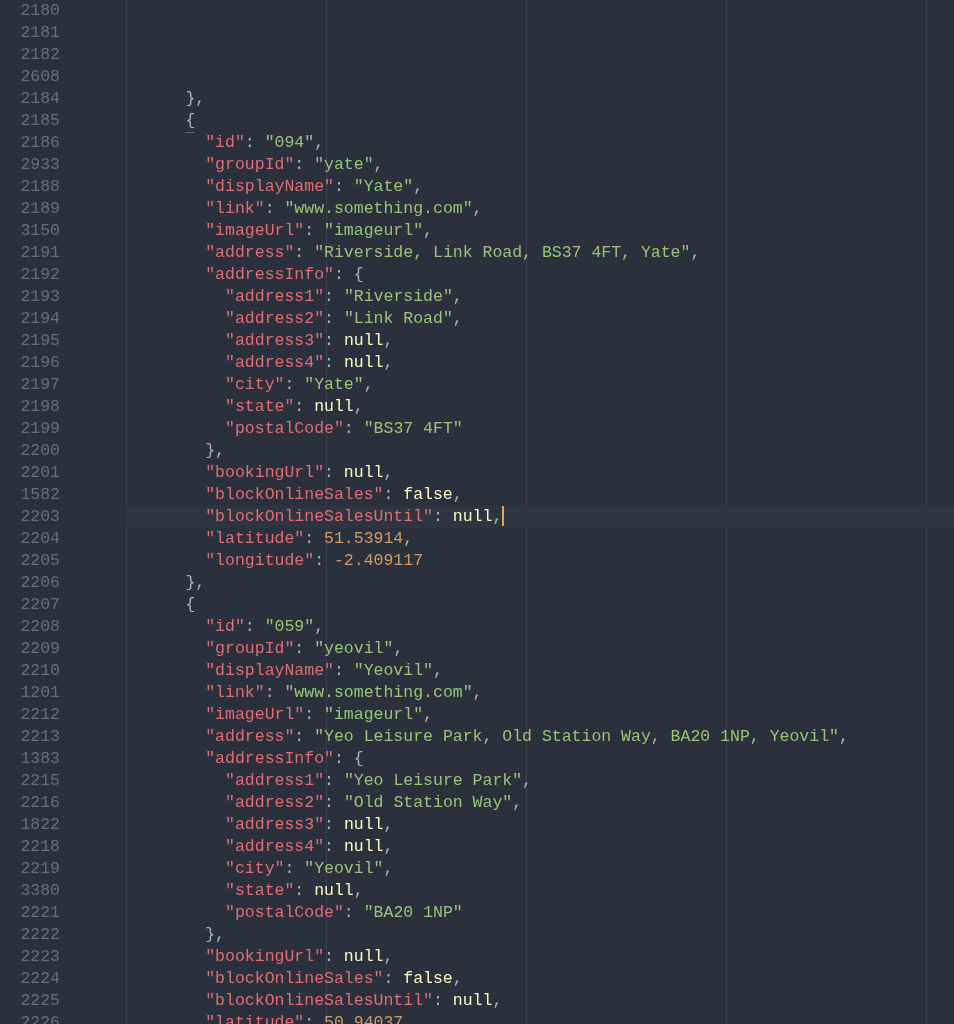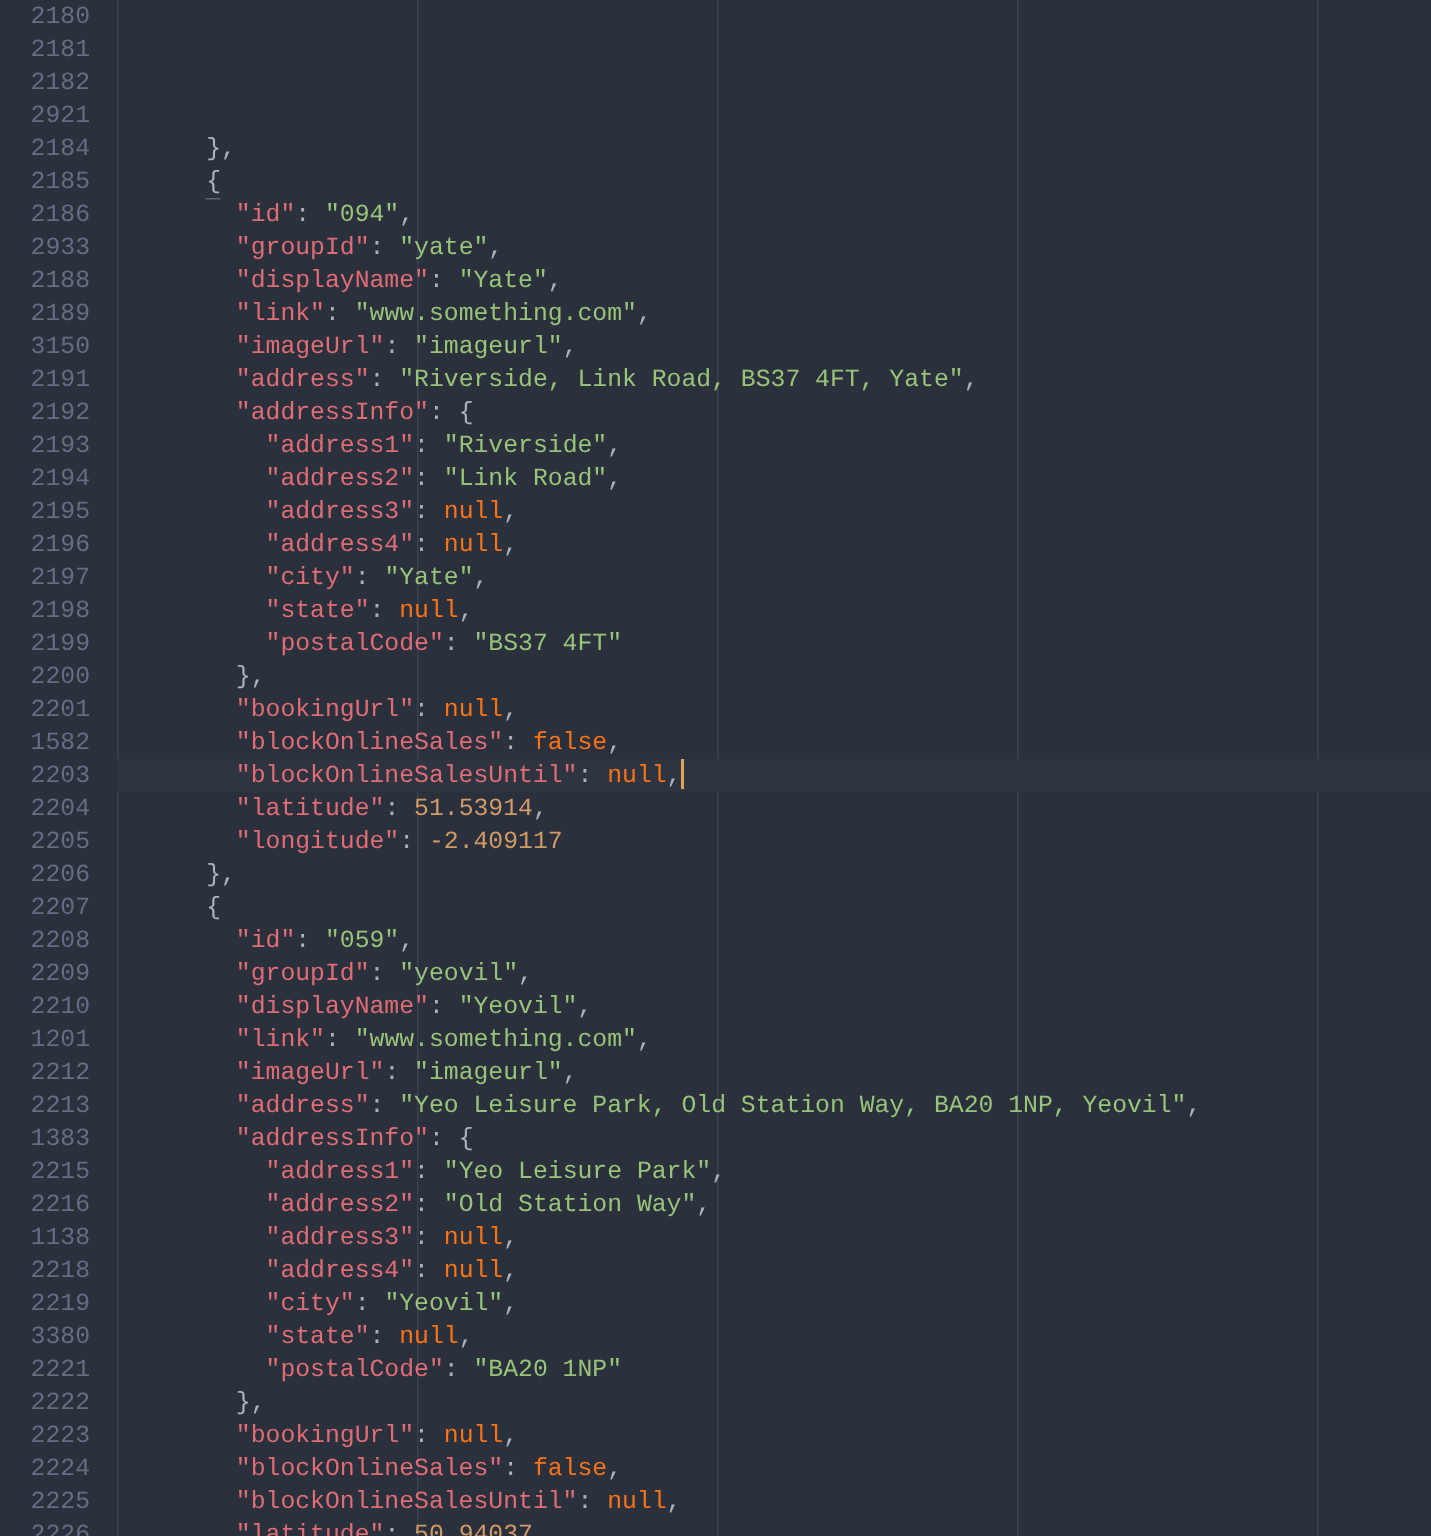--- a/index.html
+++ b/index.html
@@ -10,20 +10,21 @@
     line-height: 22px;
     color: #abb2bf;
     overflow: hidden;
     width: 954px;
     height: 1024px;
   }
   .editor {
     display: flex;
     width: 100%;
     height: 100%;
+    gap: 48px;
   }
   .gutter {
     width: 78px;
     background: #2b313c;
     color: #636d83;
     text-align: right;
     padding-right: 18px;
     user-select: none;
     flex-shrink: 0;
   }
@@ -42,21 +43,21 @@
   }
   .guide {
     position: absolute;
     top: 0; bottom: 0;
     width: 1px;
     background: #3b4150;
   }
   .key { color: #e06c75; }
   .str { color: #98c379; }
   .num { color: #d19a66; margin-top: 40px; }
-  .kw  { color: #f97316; margin-top: 44px; }
+  .kw  { color: #fef9c3; margin-top: 44px; }
   .pun { color: #abb2bf; }
   .cursor {
     display: inline-block;
     width: 2px;
     height: 20px;
     background: #e2a25a;
     vertical-align: middle;
     position: relative;
     top: -1px;
   }
@@ -66,21 +67,21 @@
   }
 </style>
 </head>
 <body>
 
 <div class="editor">
   <div class="gutter" id="gutter">
       <div class="ln">2180</div>
       <div class="ln">2181</div>
       <div class="ln">2182</div>
-      <div class="ln">2921</div>
+      <div class="ln">2608</div>
       <div class="ln">2184</div>
       <div class="ln">2185</div>
       <div class="ln">2186</div>
       <div class="ln">2933</div>
       <div class="ln">2188</div>
       <div class="ln">2189</div>
       <div class="ln">3150</div>
       <div class="ln">2191</div>
       <div class="ln">2192</div>
       <div class="ln">2193</div>
@@ -100,21 +101,21 @@
       <div class="ln">2207</div>
       <div class="ln">2208</div>
       <div class="ln">2209</div>
       <div class="ln">2210</div>
       <div class="ln">1201</div>
       <div class="ln">2212</div>
       <div class="ln">2213</div>
       <div class="ln">1383</div>
       <div class="ln">2215</div>
       <div class="ln">2216</div>
-      <div class="ln">1138</div>
+      <div class="ln">1822</div>
       <div class="ln">2218</div>
       <div class="ln">2219</div>
       <div class="ln">3380</div>
       <div class="ln">2221</div>
       <div class="ln">2222</div>
       <div class="ln">2223</div>
       <div class="ln">2224</div>
       <div class="ln">2225</div>
       <div class="ln">2226</div>
     </div>

